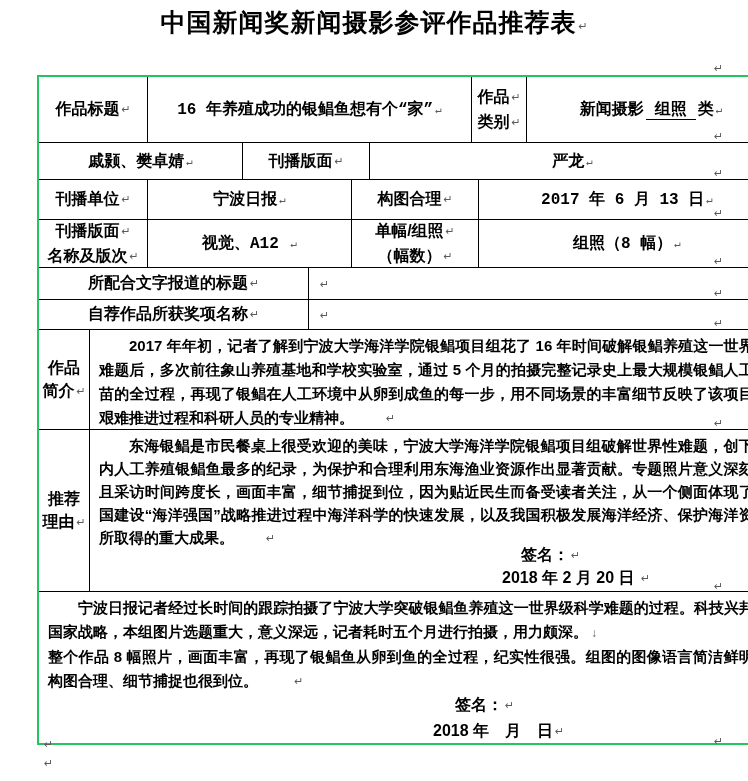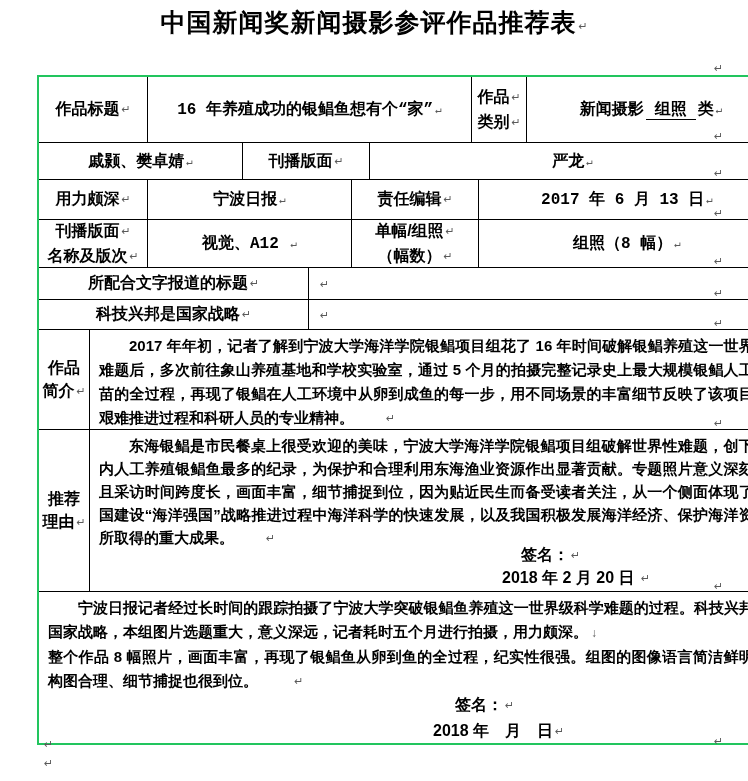--- a/index.html
+++ b/index.html
@@ -61,27 +61,27 @@
       <div class="cell lab" style="width:127px">
         <span class="cline"><span>刊播版面</span><span class="pmark">↵</span></span>
       </div>
       <div class="cell val last">
         <span class="cline"><span>严龙</span><span class="pmark">↵</span></span>
       </div>
     </div>
 
     <div class="row" style="height:40px">
       <div class="cell lab" style="width:109px">
-        <span class="cline"><span>用力颇深</span><span class="pmark">↵</span></span>
+        <span class="cline"><span>刊播单位</span><span class="pmark">↵</span></span>
       </div>
       <div class="cell val" style="width:204px">
         <span class="cline"><span>宁波日报</span><span class="pmark">↵</span></span>
       </div>
       <div class="cell lab" style="width:127px">
-        <span class="cline"><span>责任编辑</span><span class="pmark">↵</span></span>
+        <span class="cline"><span>构图合理</span><span class="pmark">↵</span></span>
       </div>
       <div class="cell val last">
         <span class="cline"><span>2017 年 6 月 13 日</span><span class="pmark">↵</span></span>
       </div>
     </div>
 
     <div class="row" style="height:48px">
       <div class="cell lab" style="width:109px">
         <span class="cline"><span>刊播版面</span><span class="pmark">↵</span></span>
         <span class="cline"><span>名称及版次</span><span class="pmark">↵</span></span>
@@ -102,21 +102,21 @@
       <div class="cell lab" style="width:270px">
         <span class="cline"><span>所配合文字报道的标题</span><span class="pmark">↵</span></span>
       </div>
       <div class="cell val-left last">
         <span class="cline"><span></span><span class="pmark">↵</span></span>
       </div>
     </div>
 
     <div class="row" style="height:30px">
       <div class="cell lab" style="width:270px">
-        <span class="cline"><span>科技兴邦是国家战略</span><span class="pmark">↵</span></span>
+        <span class="cline"><span>自荐作品所获奖项名称</span><span class="pmark">↵</span></span>
       </div>
       <div class="cell val-left last">
         <span class="cline"><span></span><span class="pmark">↵</span></span>
       </div>
     </div>
 
     <div class="row" style="height:100px">
       <div class="cell lab" style="width:51px">
         <span class="cline"><span>作品</span></span>
         <span class="cline"><span>简介</span><span class="pmark">↵</span></span>

